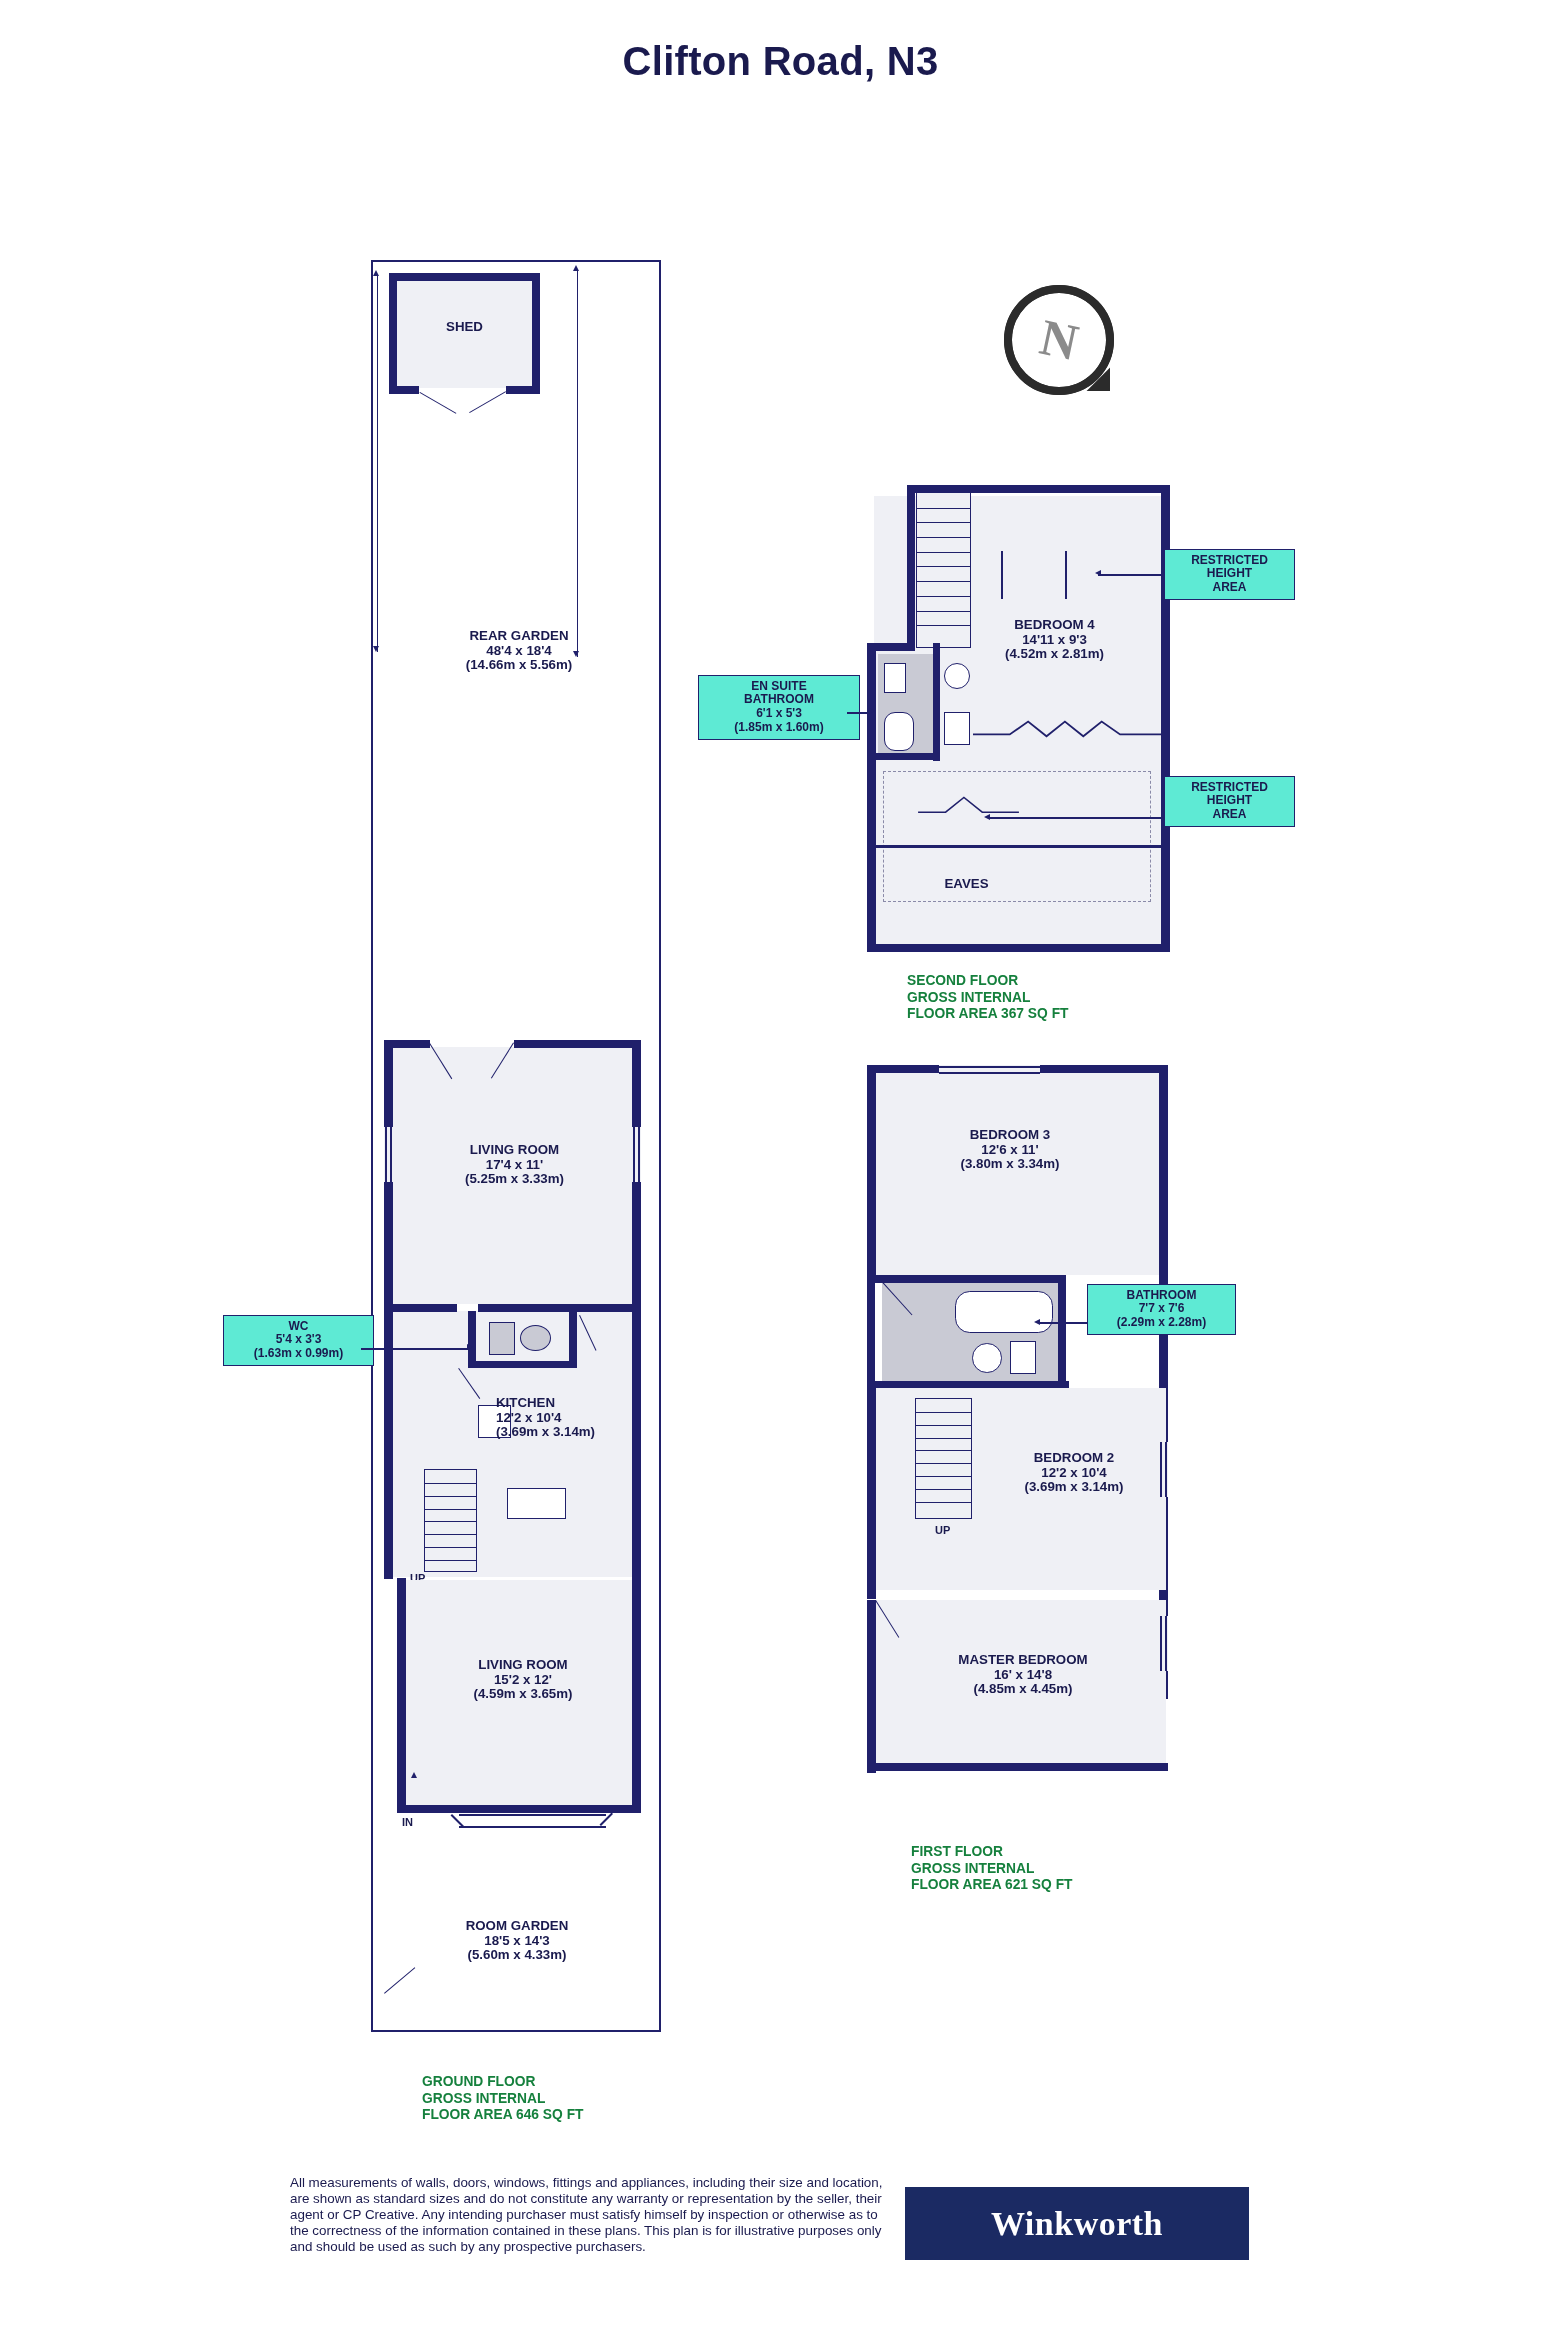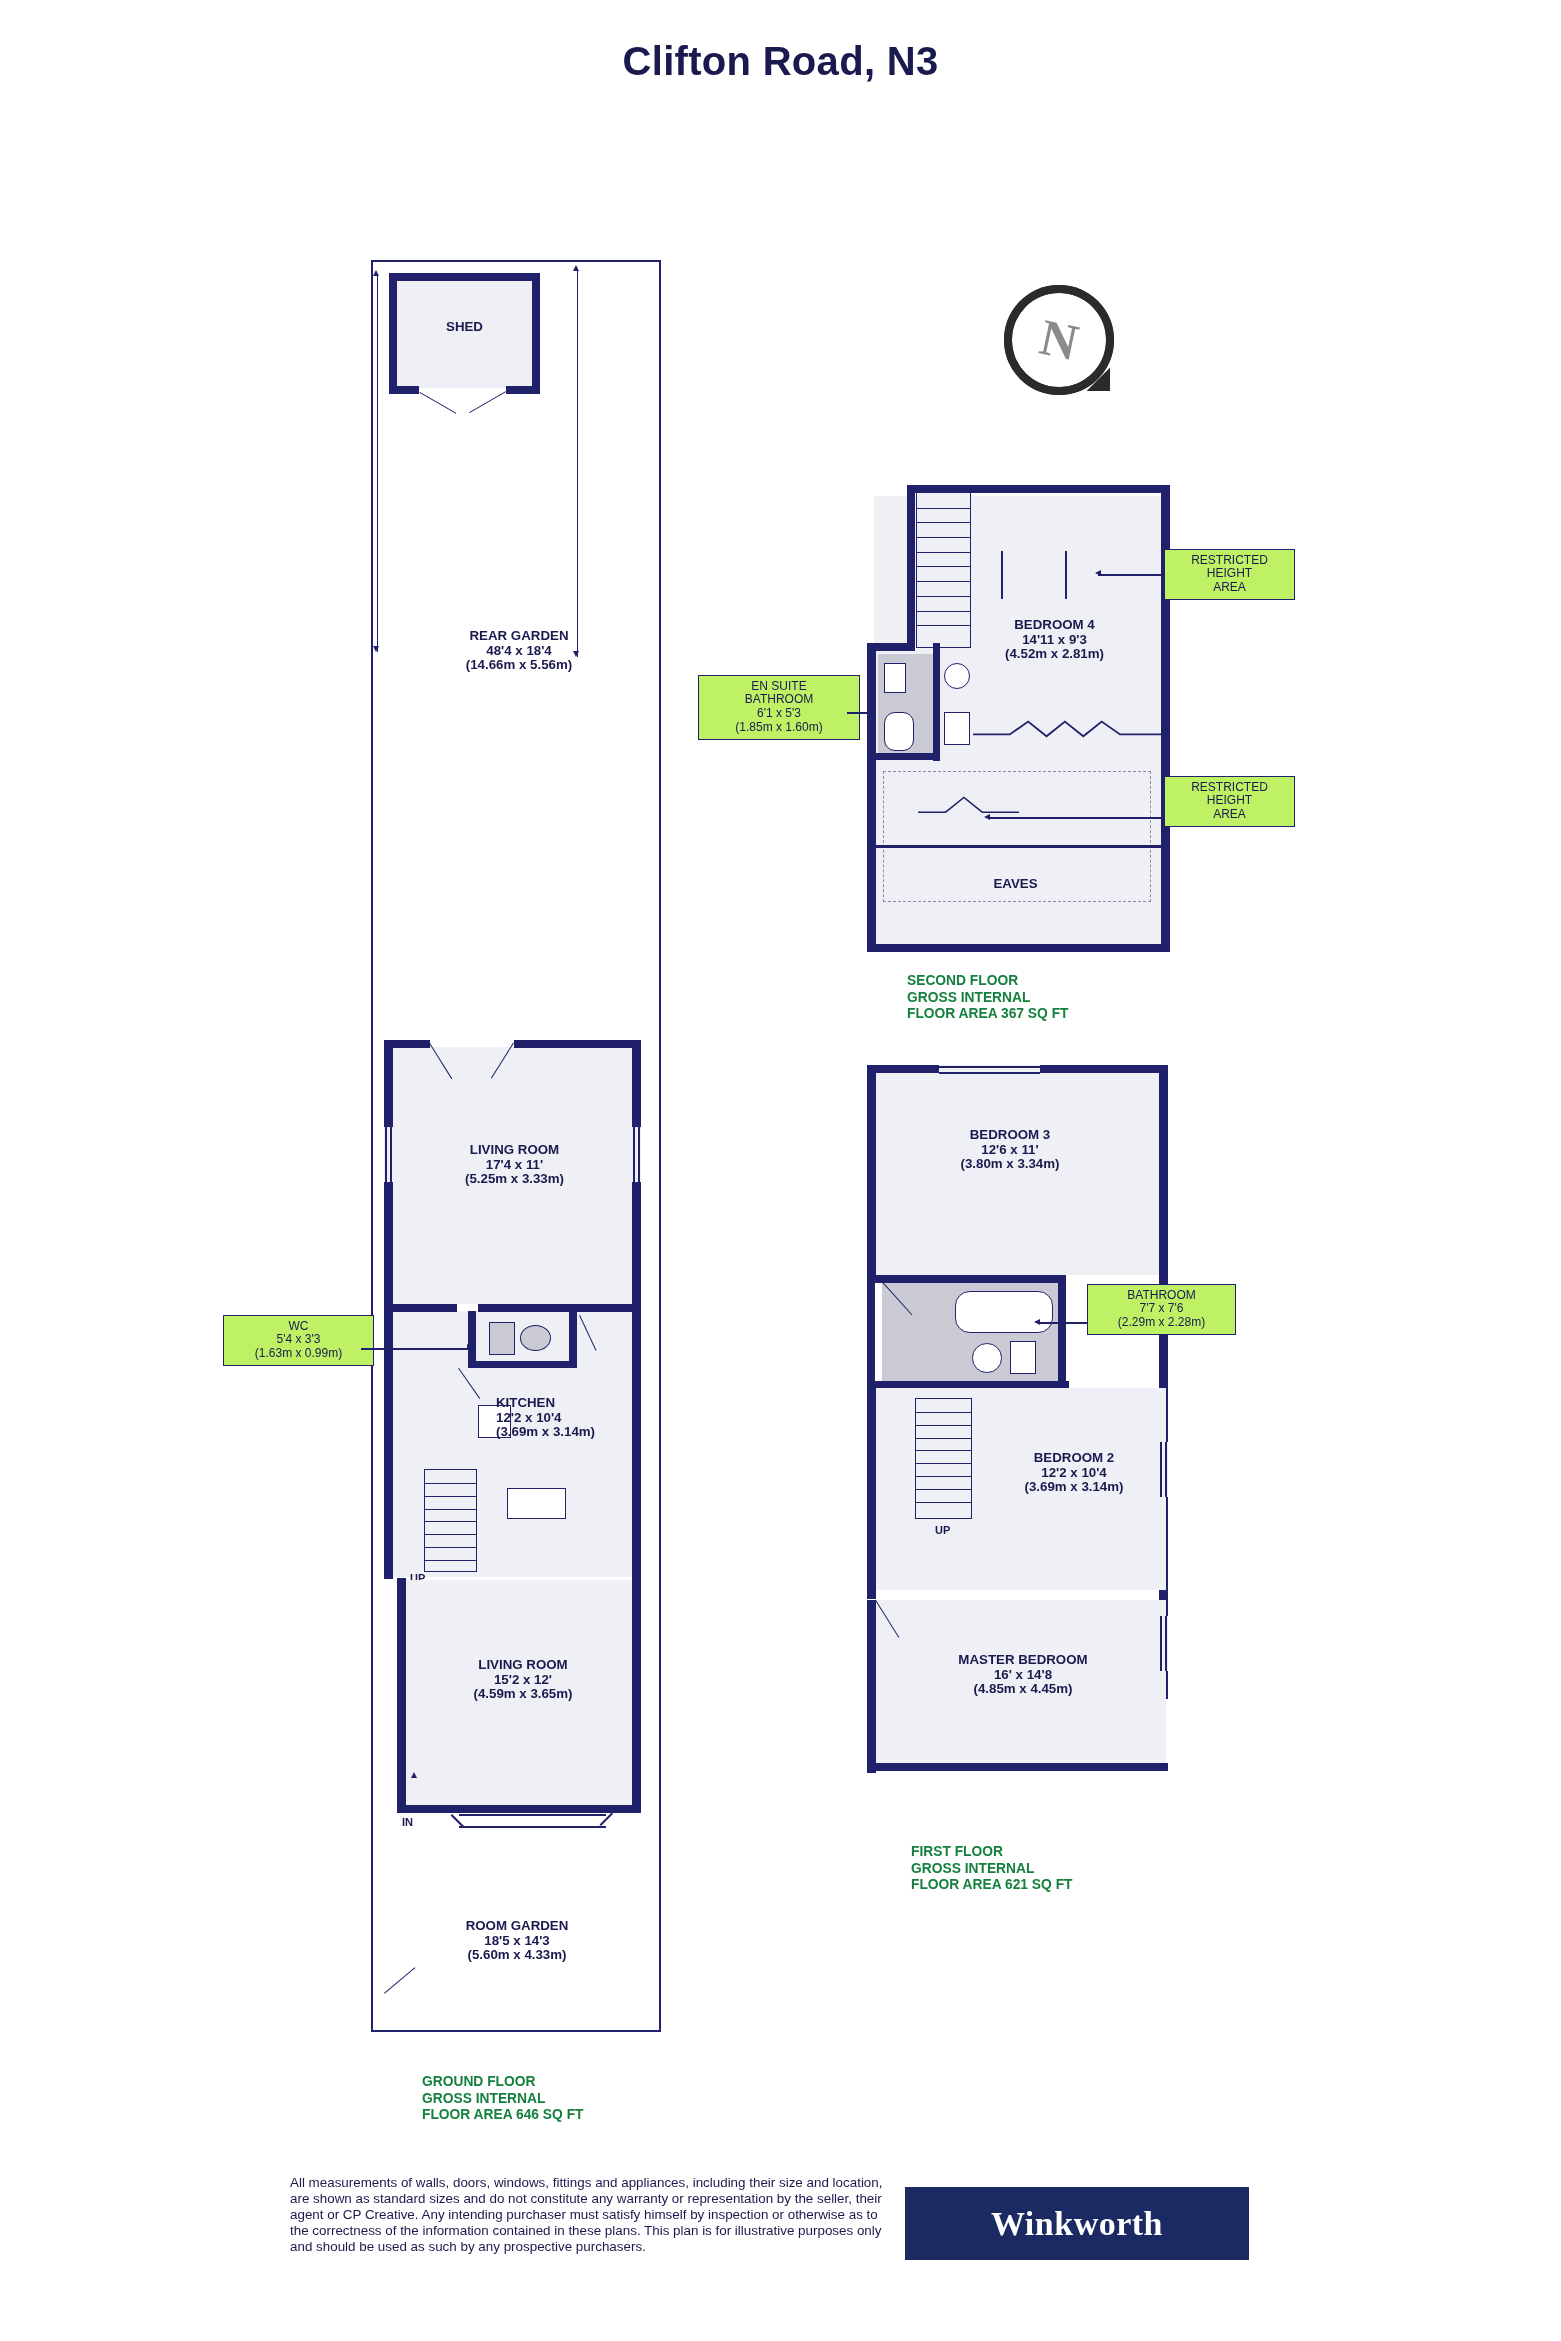--- a/index.html
+++ b/index.html
@@ -29,22 +29,22 @@
 
   
   .wall{position:absolute;background:#20206b;}
   .room{position:absolute;background:#eff0f5;border:0;}
   .thin{position:absolute;background:#20206b;}
   .dash{position:absolute;border:0.9px dashed #8a8aa8;}
   .lbl{position:absolute;text-align:center;font-size:13.3px;line-height:14.7px;font-weight:bold;color:#1a1a4e;}
   .lbl .n{font-weight:bold;}
   .lbl .d{font-weight:bold;}
   .boxlbl{
-    position:absolute;border:1.5px solid #20206b;background:#bef264;
-    font-size:12px;line-height:13.8px;font-weight:normal;text-align:center;color:#1a1a4e;
+    position:absolute;border:1.5px solid #20206b;background:#5eead4;
+    font-size:12px;line-height:13.8px;font-weight:bold;text-align:center;color:#1a1a4e;
     padding:3.7px 5.5px;
   }
   .floorlbl{position:absolute;font-size:13.8px;line-height:16.5px;font-weight:bold;color:#15803d;}
   .leader{position:absolute;background:#20206b;}
   .grey{position:absolute;background:#c9cad4;}
 
   
   .dimv{position:absolute;width:0.9px;background:#20206b;}
   .arrowU,.arrowD,.arrowL,.arrowR{position:absolute;width:0;height:0;}
   .arrowU{border-left:3.7px solid transparent;border-right:3.7px solid transparent;border-bottom:6.4px solid #20206b;}
@@ -248,21 +248,21 @@
   <div class="lbl" style="left:946px;top:618px;width:217px;">
     <span class="n">BEDROOM 4</span><br>
     <span class="d">14'11 x 9'3</span><br>
     <span class="d">(4.52m x 2.81m)</span>
   </div>
 
   <div class="thin" style="left:1001px;top:551px;width:1.8px;height:48px;"></div>
   <div class="thin" style="left:1065px;top:551px;width:1.8px;height:48px;"></div>
   <div class="dash" style="left:883px;top:771px;width:266px;height:129px;"></div>
   <div class="wall" style="left:874px;top:845px;width:296px;height:2.8px;"></div>
-  <div class="lbl" style="left:951px;top:877px;width:129px;">
+  <div class="lbl" style="left:902px;top:877px;width:129px;">
     <span class="n">EAVES</span>
   </div>
 
   <svg style="position:absolute;left:973px;top:716px;width:193px;height:24px;" viewBox="0 0 210 26" width="193" height="24">
     <polyline points="0,20 40,20 60,6 80,22 100,6 120,22 140,6 160,20 210,20" fill="none" stroke="#20206b" stroke-width="2"></polyline>
   </svg>
   <svg style="position:absolute;left:918px;top:792px;width:101px;height:22px;" viewBox="0 0 110 24" width="101" height="22">
     <polyline points="0,22 30,22 50,6 70,22 110,22" fill="none" stroke="#20206b" stroke-width="1.6"></polyline>
   </svg>
 

